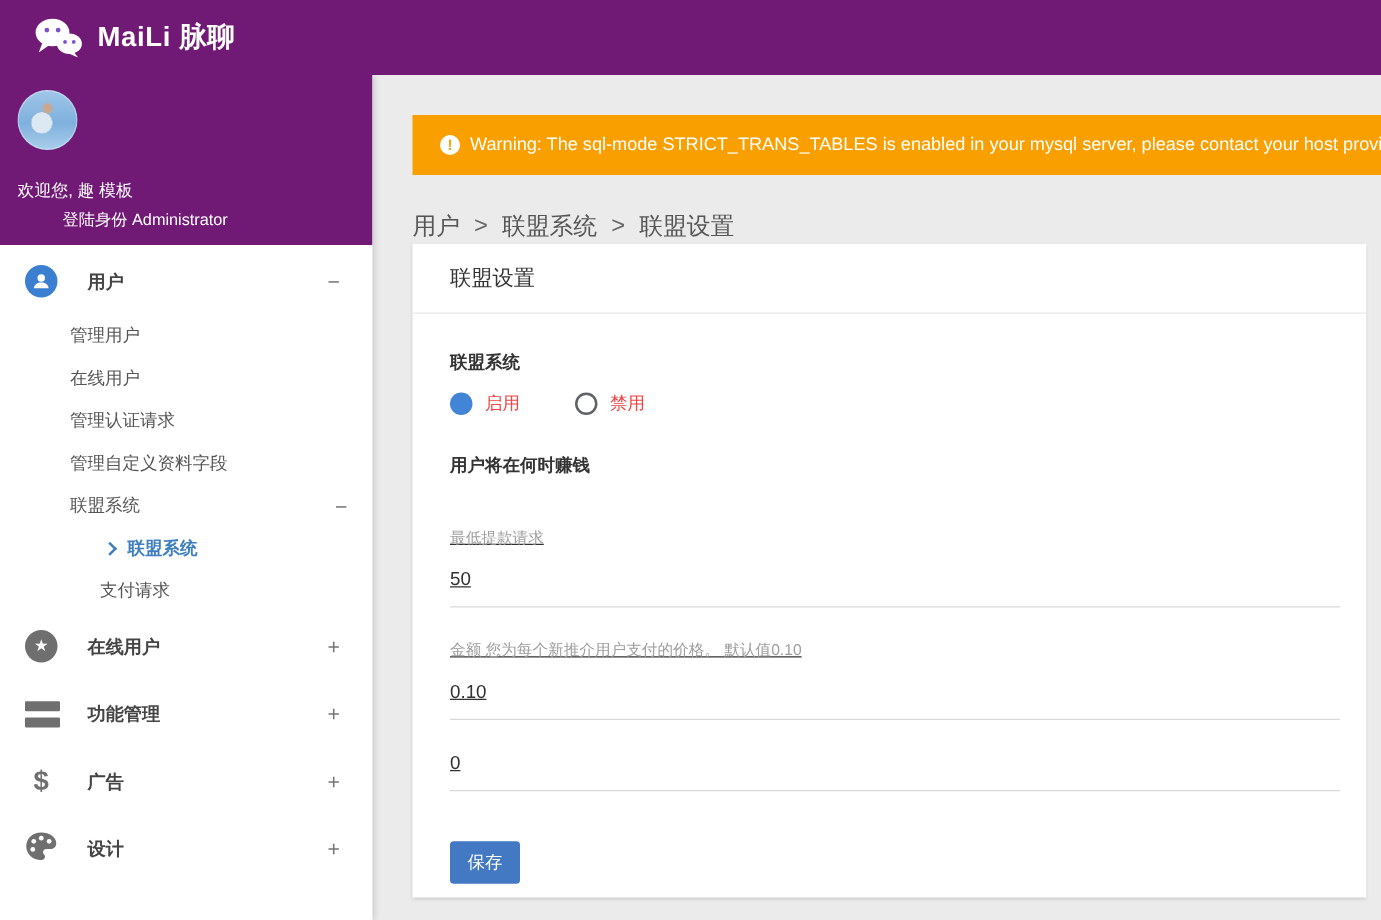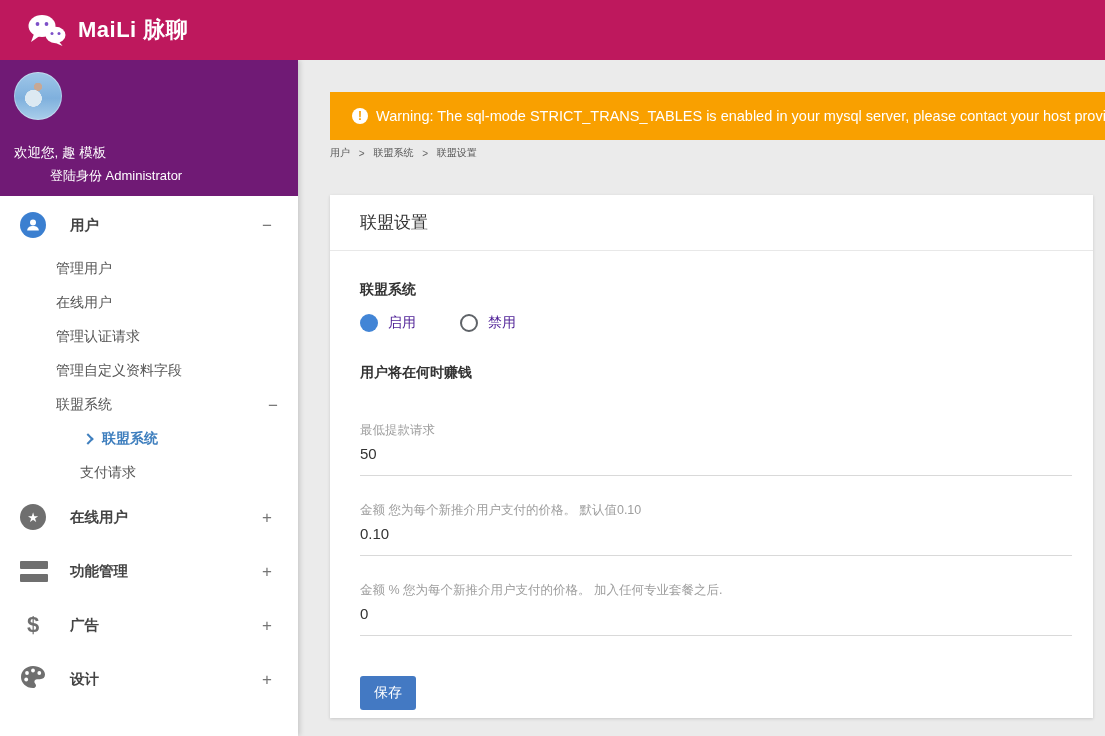--- a/index.html
+++ b/index.html
@@ -5,21 +5,21 @@
   * { margin:0; padding:0; box-sizing:border-box; }
   html,body { width:1105px; height:736px; overflow:hidden; }
   body {
     font-family:"Liberation Sans","DejaVu Sans",sans-serif;
     background:#ebebeb; position:relative; color:#333;
   }
 
   
   .app-header {
     position:absolute; top:0; left:0; width:1105px; height:60px;
-    background:#be185d; display:flex; align-items:center; padding-left:28px; z-index:30;
+    background:#701a75; display:flex; align-items:center; padding-left:28px; z-index:30;
   }
   .brand-icon { width:38px; height:32px; margin-right:12px; }
   .brand-title { color:#fff; font-size:22px; font-weight:bold; letter-spacing:0.5px; }
 
   
   .sidebar {
     position:absolute; top:60px; left:0; width:298px; bottom:0;
     background:#fff; box-shadow:2px 0 5px rgba(0,0,0,0.15); z-index:20; overflow:hidden;
   }
   .profile {
@@ -75,59 +75,59 @@
     padding-left:22px; overflow:hidden; white-space:nowrap; font-size:14.5px;
   }
   .warning-icon {
     width:16px; height:16px; border-radius:50%; background:#fff; color:#f9a000;
     font-weight:bold; font-size:12px; line-height:16px; text-align:center;
     flex:0 0 16px; margin-right:8px;
   }
   .warning-banner b { font-weight:normal; }
 
   .breadcrumb {
-    position:absolute; top:86px; left:32px; font-size:10px; color:#555;
+    position:absolute; top:108px; left:32px; font-size:19px; color:#555;
   }
   .breadcrumb span { vertical-align:middle; }
   .crumb-sep { margin:0 6px; color:#666; }
 
   .card {
     position:absolute; top:135px; left:32px; width:763px; height:523px;
     background:#fff; box-shadow:0 1px 3px rgba(0,0,0,0.15);
   }
   .card-header {
     height:56px; display:flex; align-items:center; padding-left:30px;
     border-bottom:1px solid #e8e8e8; font-size:17px; color:#333;
   }
   .card-body { padding:30px 21px 0 30px; }
 
   .field-label-bold { font-size:14px; font-weight:bold; color:#333; }
   .radio-row { display:flex; align-items:center; margin-top:15px; }
   .radio-opt { display:flex; align-items:center; margin-right:44px; cursor:pointer; }
   .radio-circle { width:18px; height:18px; border-radius:50%; margin-right:10px; }
   .radio-circle.checked { background:#4285d6; }
   .radio-circle.unchecked { border:2px solid #5f6368; background:#fff; }
-  .radio-text { font-size:14px; color:#4c1d95; }
+  .radio-text { font-size:14px; color:#ef4444; }
 
   .group-select { margin-top:32px; }
   .select-box {
     margin-top:14px; position:relative; border-bottom:1px solid #d9d9d9;
     padding:0 24px 12px 10px; cursor:pointer;
   }
   .select-value { font-size:14px; color:#333; }
   .select-arrow {
     position:absolute; right:32px; bottom:16px; width:0; height:0;
     border-left:5px solid transparent; border-right:5px solid transparent;
     border-top:6px solid #4a4a4a;
   }
 
-  .mat-group { margin-top:26px; }
+  .mat-group { margin-top:26px;text-decoration:underline; }
   .mat-group.first { margin-top:40px; }
   .mat-label { font-size:12.5px; color:#9e9e9e; }
-  .mat-value { font-size:15px; color:#333; margin-top:6px; padding-bottom:13px; border-bottom:1px solid #d9d9d9; }
+  .mat-value { font-size:15px; color:#333; margin-top:16px; padding-bottom:13px; border-bottom:1px solid #d9d9d9; }
 
   .save-button {
     margin-top:40px; display:inline-block; background:#4379c3; color:#fff;
     font-size:14px; padding:8px 14px; border:none; border-radius:3px; cursor:pointer;
     font-family:inherit;
   }
 </style>
 </head>
 <body>
 
@@ -277,20 +277,19 @@
       </div>
 
       
       <div class="mat-group">
         <div class="mat-label">金额 您为每个新推介用户支付的价格。 默认值0.10</div>
         <div class="mat-value">0.10</div>
       </div>
 
       
       <div class="mat-group">
-        <div class="mat-label">金额 % 您为每个新推介用户支付的价格。 加入任何专业套餐之后.</div>
         <div class="mat-value">0</div>
       </div>
 
       <button class="save-button">保存</button>
     </div>
   </div>
 </div>
 
 </body></html>

